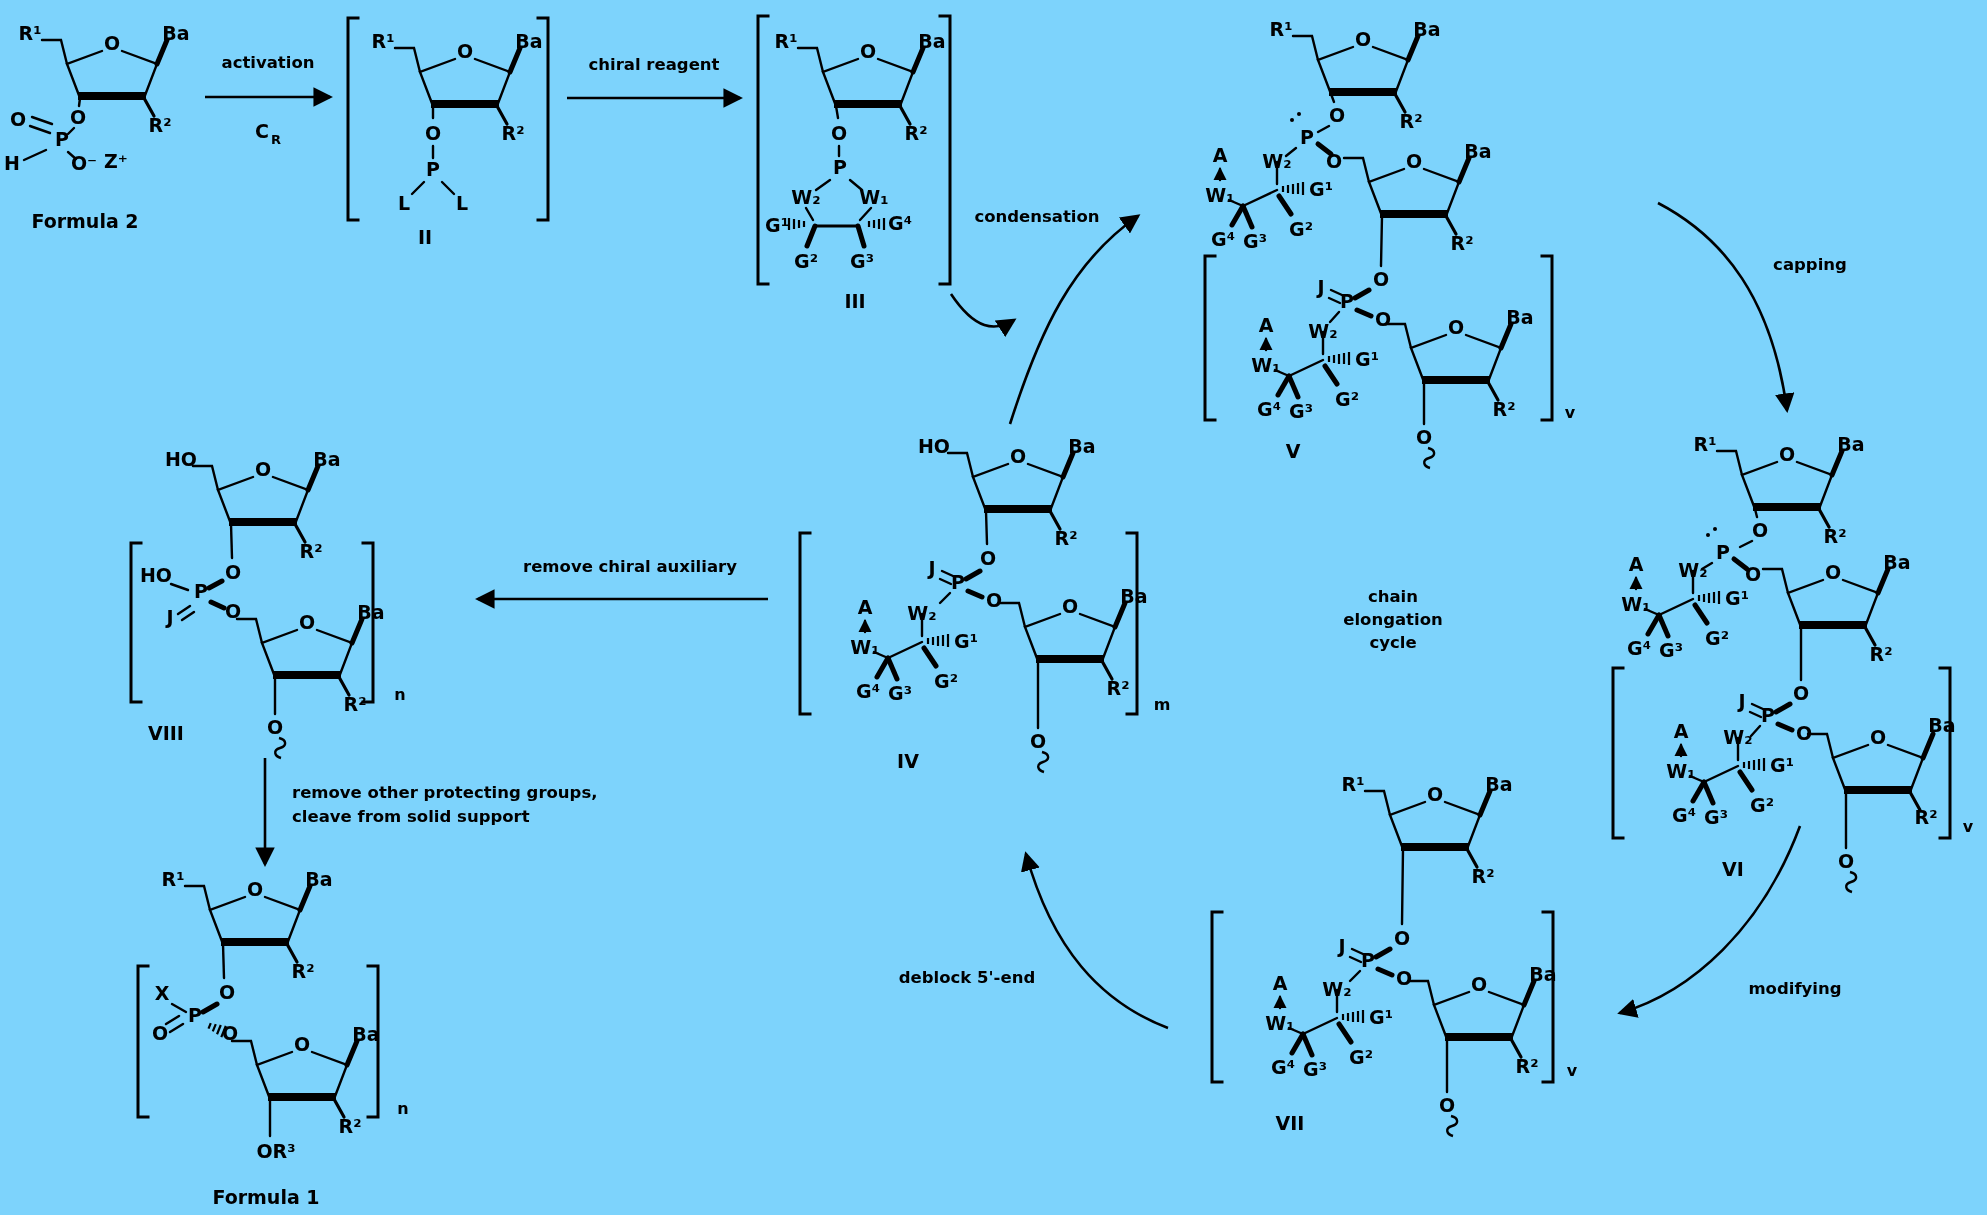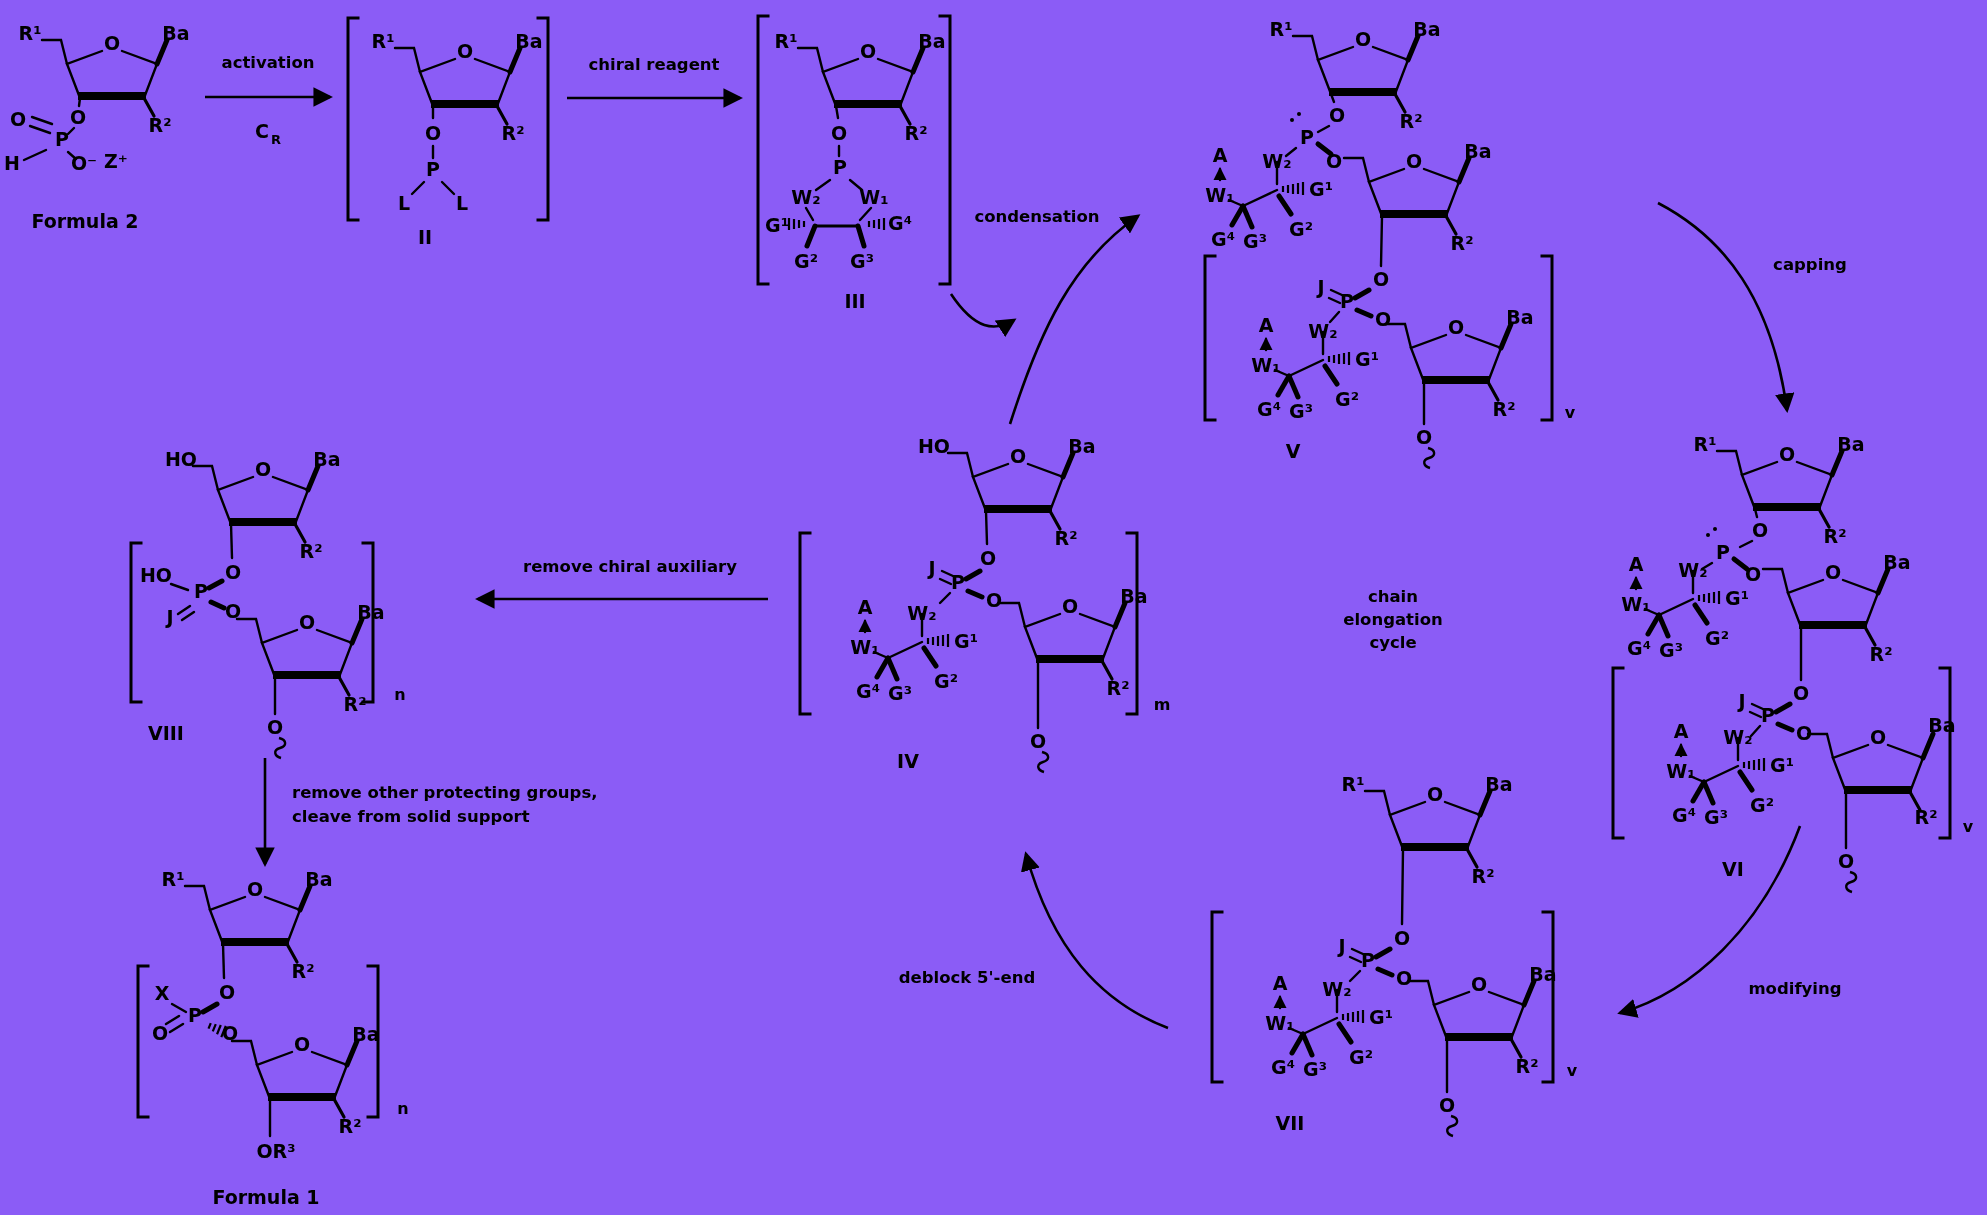--- a/index.html
+++ b/index.html
@@ -1,16 +1,16 @@
 <!DOCTYPE html>
 <html><head>
 <meta charset="utf-8">
 <style>
   html,body{margin:0;padding:0;background:#fff;}
-  .canvas{position:relative;width:1987px;height:1215px;background:#8b5cf6;overflow:hidden;}
+  .canvas{position:relative;width:1987px;height:1215px;background:#7dd3fc;overflow:hidden;}
   svg{position:absolute;left:0;top:0;}
   .at{font-family:"DejaVu Sans",sans-serif;font-size:19px;font-weight:bold;fill:#000;text-anchor:middle;}
   .sm{font-family:"DejaVu Sans",sans-serif;font-size:13px;font-weight:bold;fill:#000;text-anchor:middle;}
   .nm{font-family:"DejaVu Sans",sans-serif;font-size:19px;font-weight:bold;fill:#000;text-anchor:middle;}
   .ar{font-family:"DejaVu Sans",sans-serif;font-size:16.5px;font-weight:bold;fill:#000;text-anchor:middle;}
   .arl{font-family:"DejaVu Sans",sans-serif;font-size:16.5px;font-weight:bold;fill:#000;text-anchor:start;}
   .sub{font-family:"DejaVu Sans",sans-serif;font-size:16px;font-weight:bold;fill:#000;text-anchor:middle;}
   .b{stroke:#000;fill:none;stroke-width:2.4;stroke-linecap:round;}
   .b3{stroke:#000;fill:none;stroke-width:3.2;stroke-linecap:round;}
   .b5{stroke:#000;fill:none;stroke-width:5;stroke-linecap:round;}

